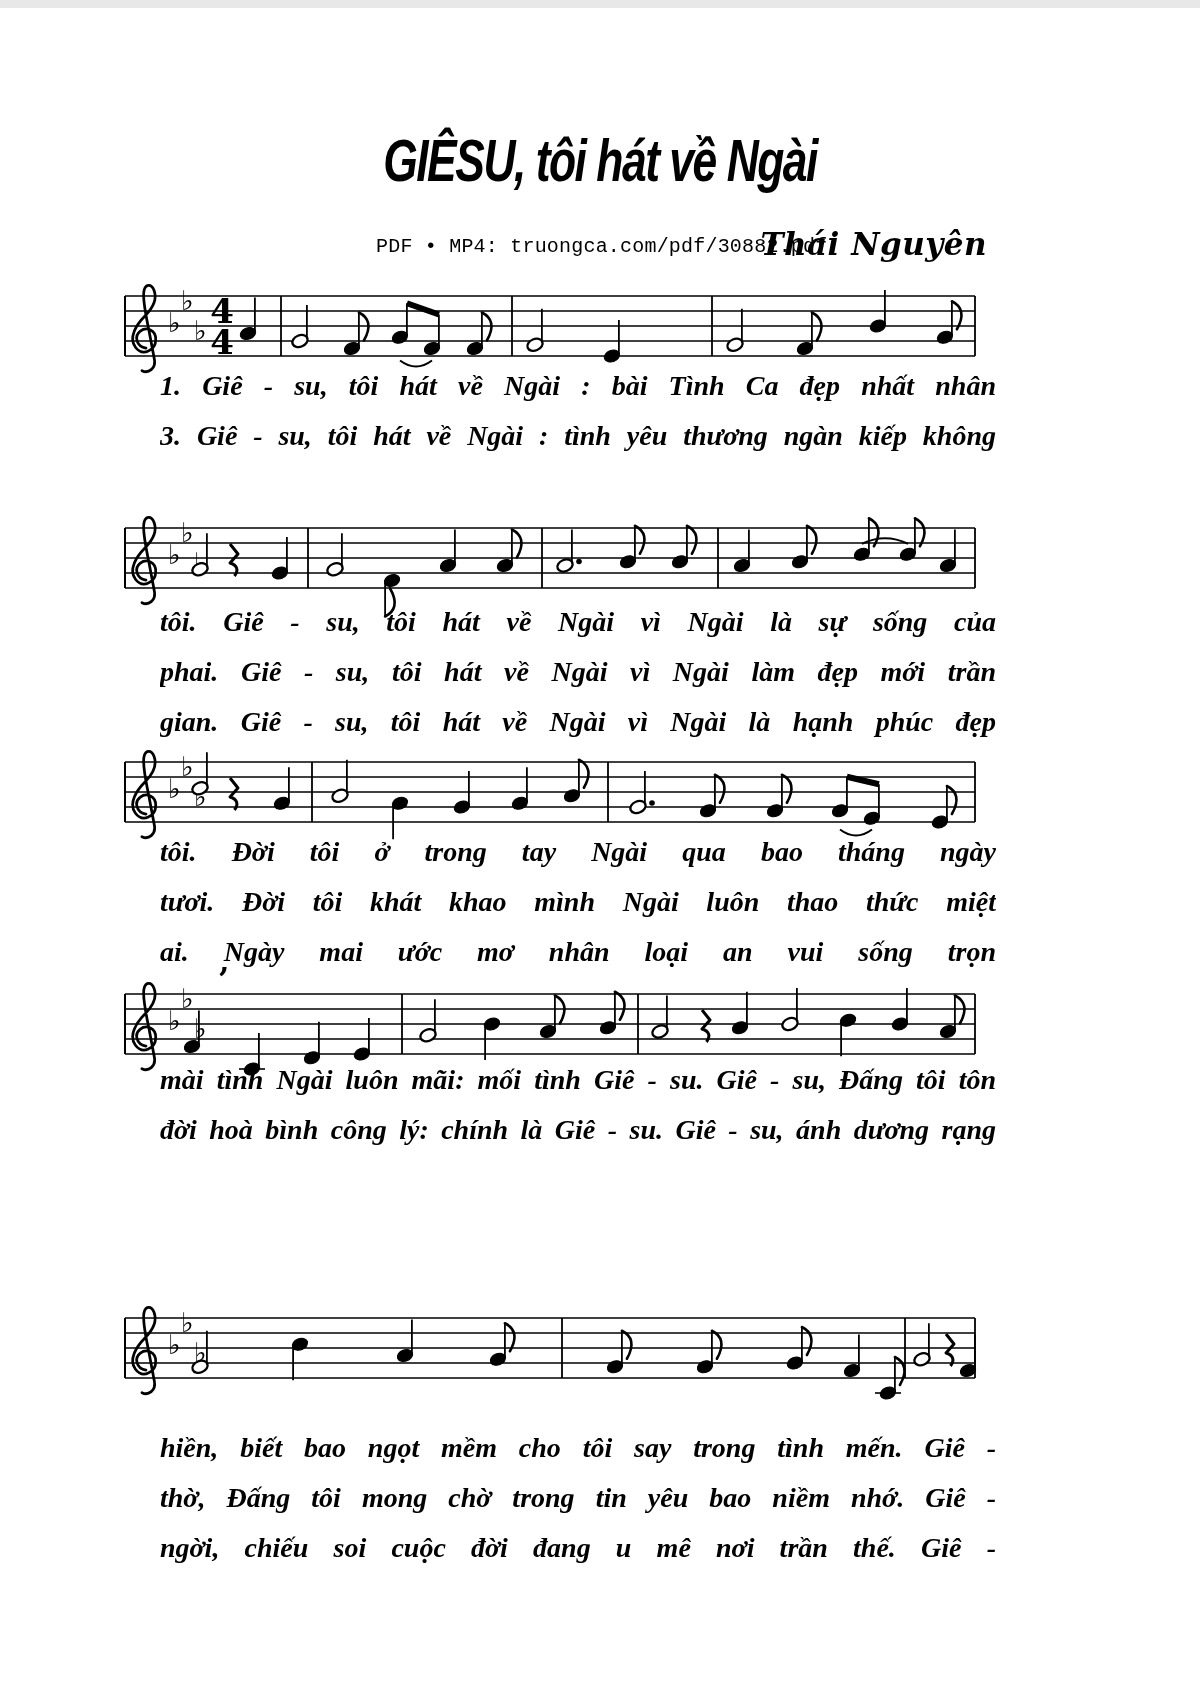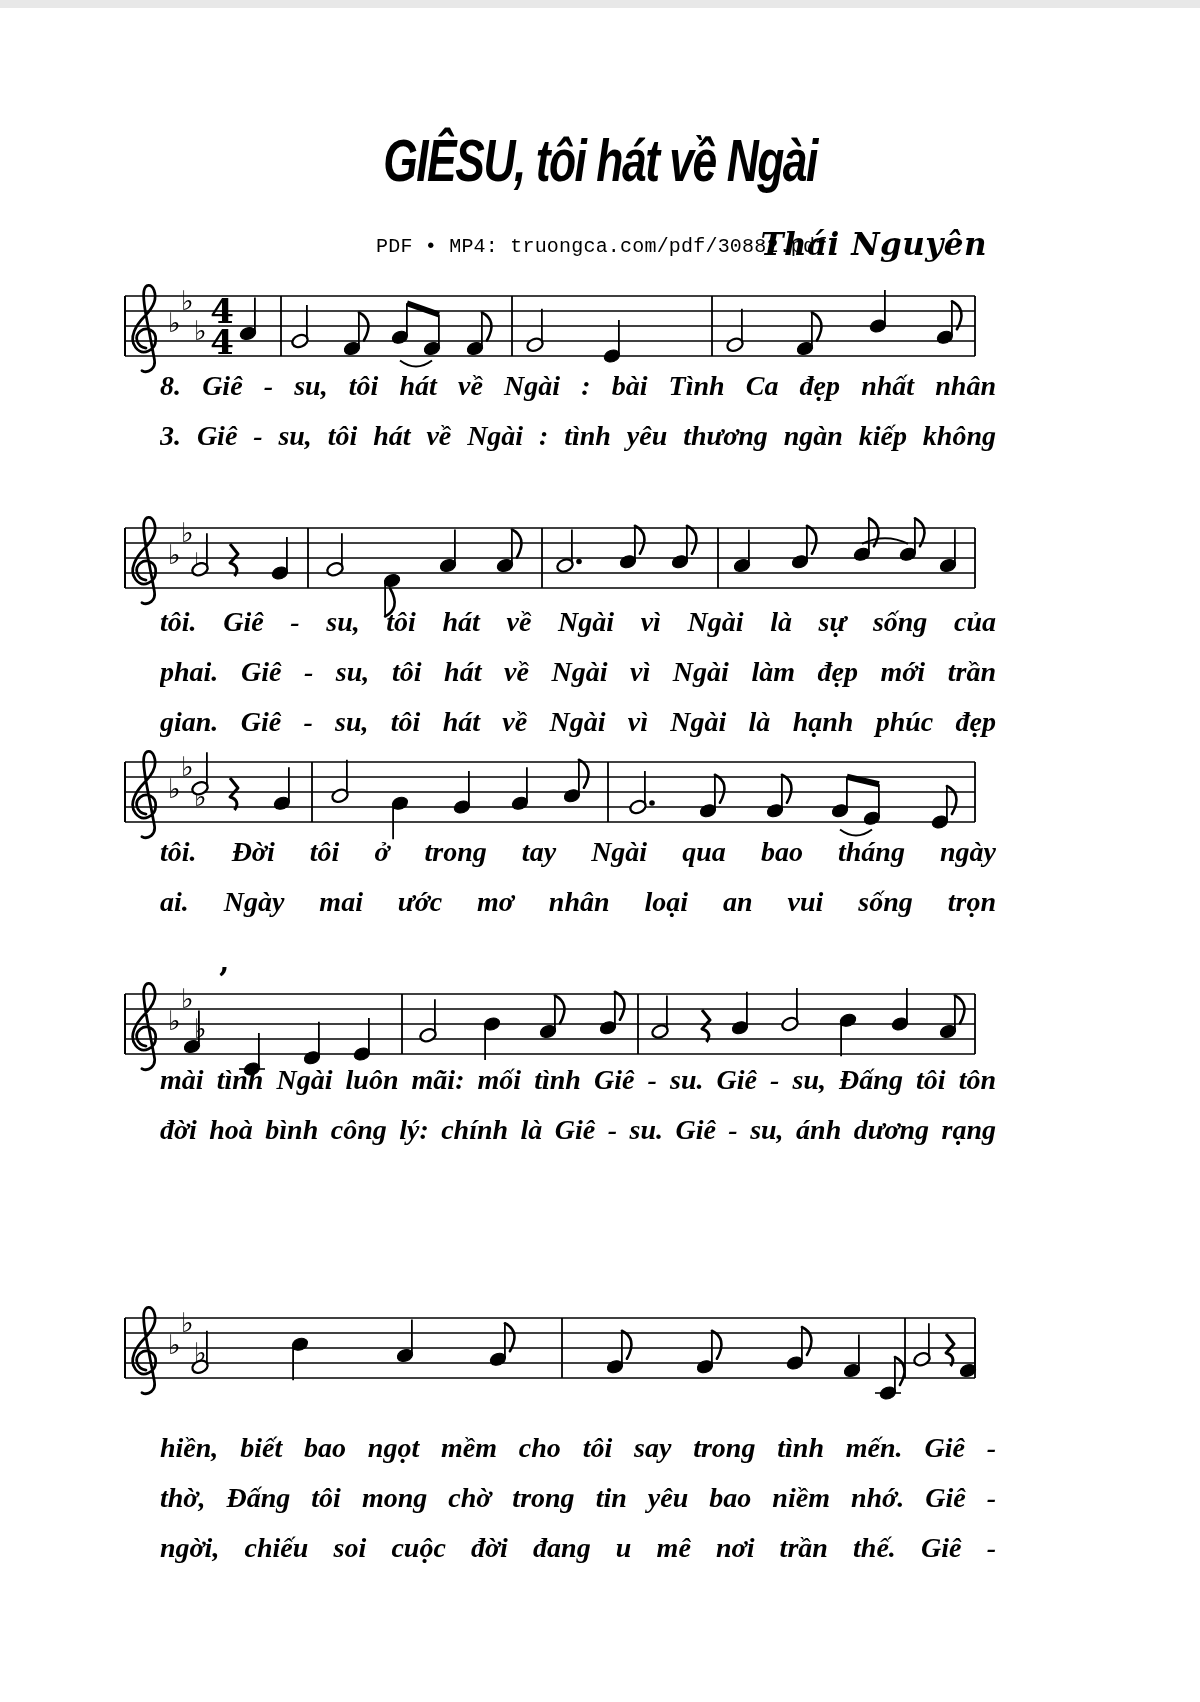--- a/index.html
+++ b/index.html
@@ -304,32 +304,33 @@
         <path d="M894.9,1349 c10,5 13,14 5,28" fill="none" stroke="#000" stroke-width="2.6" stroke-linecap="round"></path>
         <ellipse cx="922" cy="1351.25" rx="7.9" ry="5.7" transform="rotate(-22 922 1351.25)" fill="#ffffff" stroke="#000" stroke-width="2.3"></ellipse>
         <line x1="928.9" y1="1349.25" x2="928.9" y2="1315.25" stroke="#000" stroke-width="1.8"></line>
         <path d="M946,1326 l8,10 l-8,9 c7,2 9,7 4.5,13" fill="none" stroke="#000" stroke-width="3" stroke-linejoin="round"></path>
         <ellipse cx="968" cy="1362.5" rx="7.9" ry="5.7" transform="rotate(-22 968 1362.5)" fill="#000" stroke="#000" stroke-width="1"></ellipse>
         <line x1="974.9" y1="1360.5" x2="974.9" y2="1326.5" stroke="#000" stroke-width="1.8"></line>
       </g>
     </svg>
 
   <div class="lyrics-block" id="lb0" style="top:362px">
-    <div class="lyric-line">8. Giê - su, tôi hát về Ngài : bài Tình Ca đẹp nhất nhân</div>
+    <div class="lyric-line">1. Giê - su, tôi hát về Ngài : bài Tình Ca đẹp nhất nhân</div>
     <div class="lyric-line">3. Giê - su, tôi hát về Ngài : tình yêu thương ngàn kiếp không</div>
   </div>
 
   <div class="lyrics-block" id="lb1" style="top:598px">
     <div class="lyric-line">tôi. Giê - su, tôi hát về Ngài vì Ngài là sự sống của</div>
     <div class="lyric-line">phai. Giê - su, tôi hát về Ngài vì Ngài làm đẹp mới trần</div>
     <div class="lyric-line">gian. Giê - su, tôi hát về Ngài vì Ngài là hạnh phúc đẹp</div>
   </div>
 
   <div class="lyrics-block" id="lb2" style="top:828px">
     <div class="lyric-line">tôi. Đời tôi ở trong tay Ngài qua bao tháng ngày</div>
+    <div class="lyric-line">tươi. Đời tôi khát khao mình Ngài luôn thao thức miệt</div>
     <div class="lyric-line">ai. Ngày mai ước mơ nhân loại an vui sống trọn</div>
   </div>
 
   <div class="lyrics-block" id="lb3" style="top:1056px">
     <div class="lyric-line">mài tình Ngài luôn mãi: mối tình Giê - su. Giê - su, Đấng tôi tôn</div>
     <div class="lyric-line">đời hoà bình công lý: chính là Giê - su. Giê - su, ánh dương rạng</div>
   </div>
 
   <div class="lyrics-block" id="lb4" style="top:1424px">
     <div class="lyric-line">hiền, biết bao ngọt mềm cho tôi say trong tình mến. Giê -</div>

